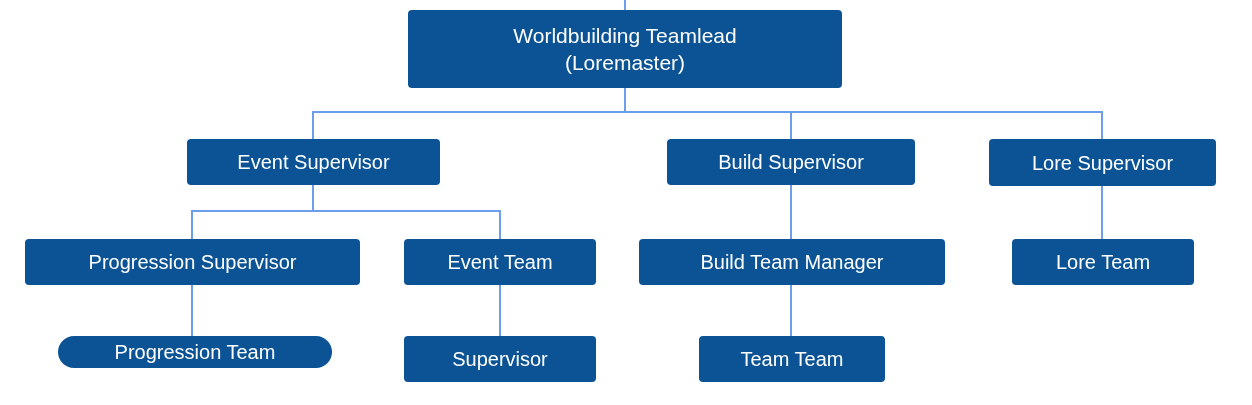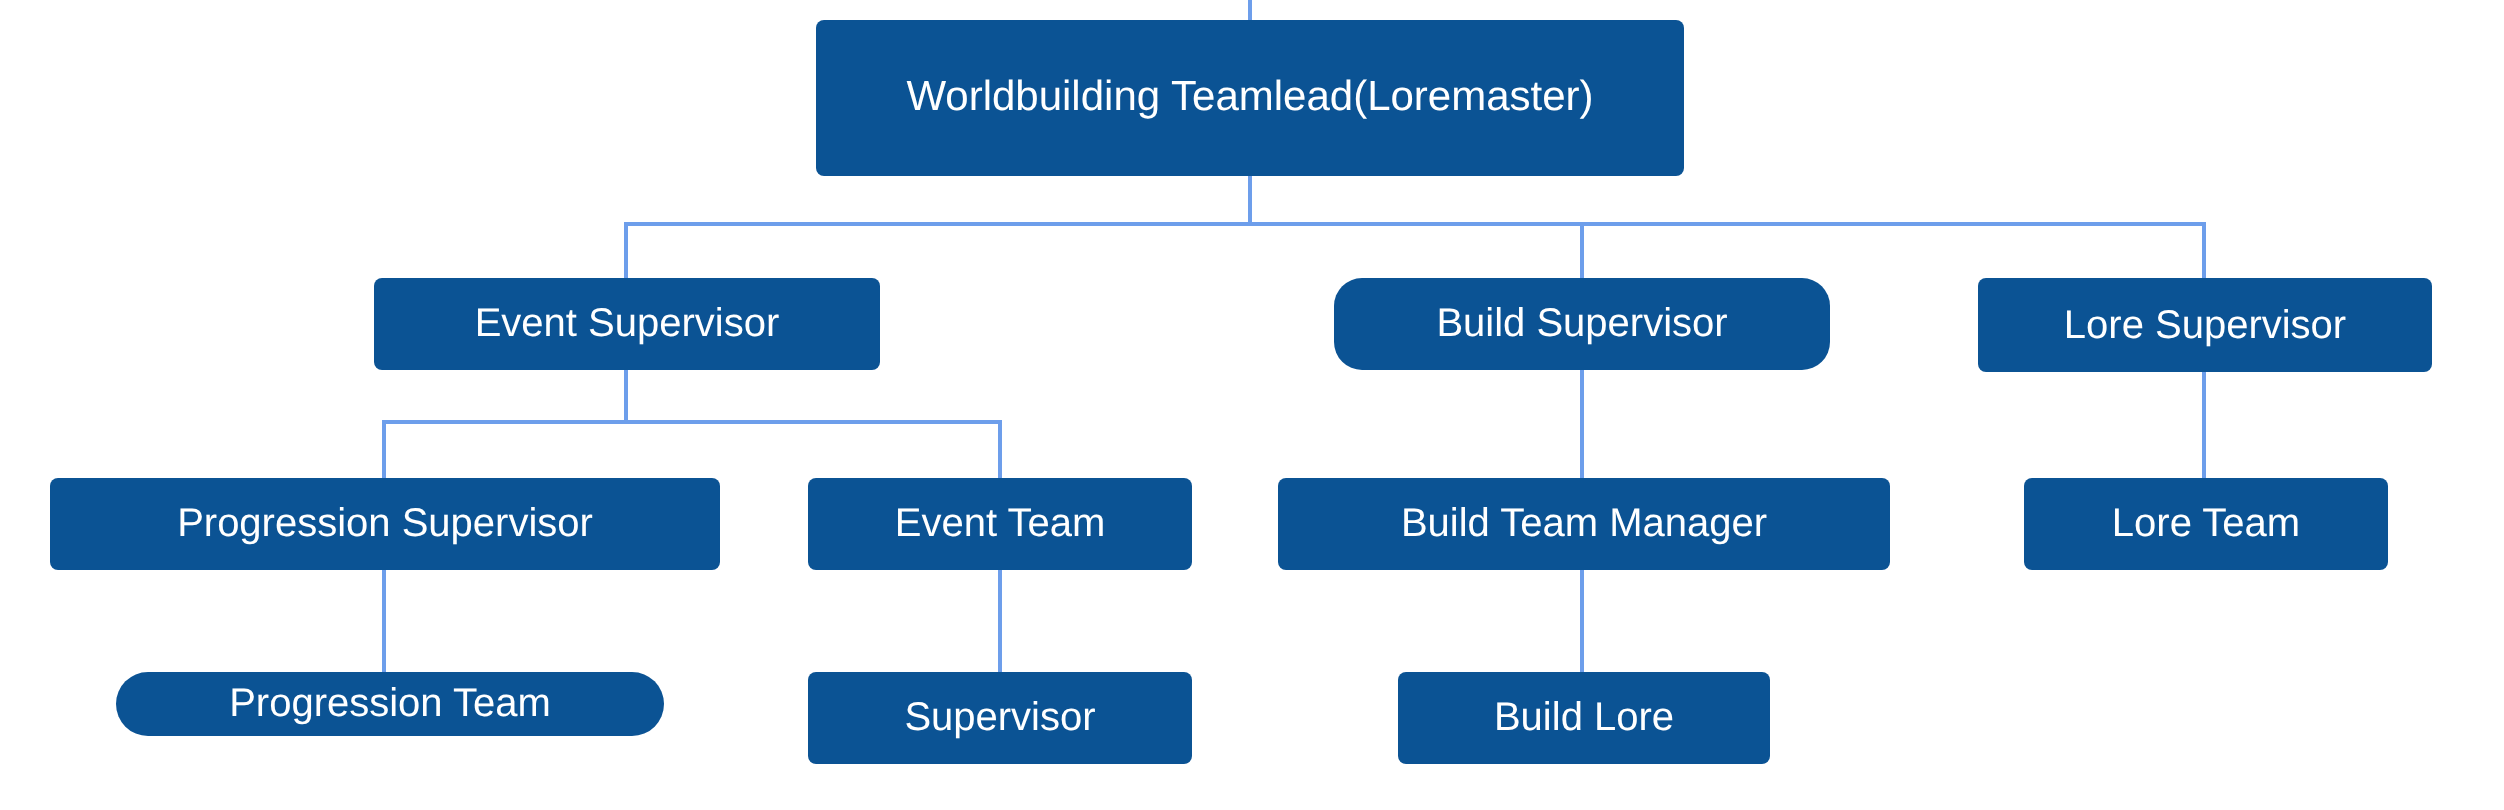--- a/index.html
+++ b/index.html
@@ -20,21 +20,21 @@
     height: 405px;
     background: var(--bg);
     overflow: hidden;
   }
   .node {
     position: absolute;
     background: var(--node-fill);
     color: var(--node-text);
     border-radius: 4px;
     display: flex;
-    flex-direction: row;
+    flex-direction: column;
     align-items: center;
     justify-content: center;
     text-align: center;
     font-size: 20px;
     line-height: 1.3;
     white-space: nowrap;
   }
   .node.root { font-size: 21px; }
   .edge {
     position: absolute;
@@ -68,21 +68,21 @@
   <div class="edge v" style="left:790px; top:285px; height:51px;"></div>
 
   <div class="node root" style="left:408px; top:10px; width:434px; height:78px;">
     <span>Worldbuilding Teamlead</span>
     <span>(Loremaster)</span>
   </div>
 
   <div class="node" style="left:187px; top:139px; width:253px; height:46px;text-align:center;">
     <span>Event Supervisor</span>
   </div>
-  <div class="node" style="left:667px; top:139px; width:248px; height:46px;border-radius:14px;">
+  <div class="node" style="left:667px; top:139px; width:248px; height:46px;">
     <span>Build Supervisor</span>
   </div>
   <div class="node" style="left:989px; top:139px; width:227px; height:47px;">
     <span>Lore Supervisor</span>
   </div>
 
   <div class="node" style="left:25px; top:239px; width:335px; height:46px;">
     <span>Progression Supervisor</span>
   </div>
   <div class="node" style="left:404px; top:239px; width:192px; height:46px;">
@@ -95,16 +95,16 @@
     <span>Lore Team</span>
   </div>
 
   <div class="node" style="left:58px; top:336px; width:274px; height:32px;border-radius:21px;">
     <span>Progression Team</span>
   </div>
   <div class="node" style="left:404px; top:336px; width:192px; height:46px;">
     <span>Supervisor</span>
   </div>
   <div class="node" style="left:699px; top:336px; width:186px; height:46px;">
-    <span>Build Lore</span>
+    <span>Team Team</span>
   </div>
 
 </div>
 
 </body></html>

